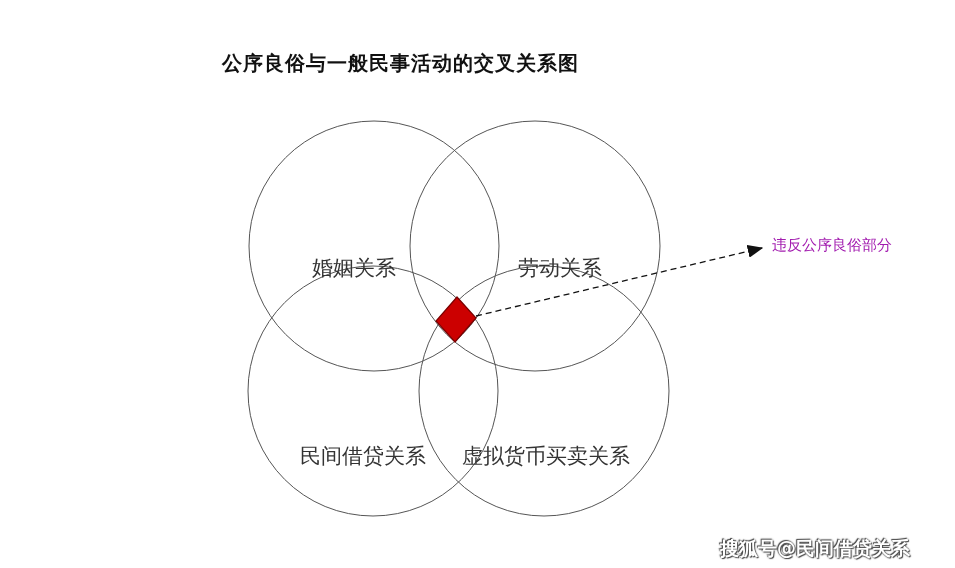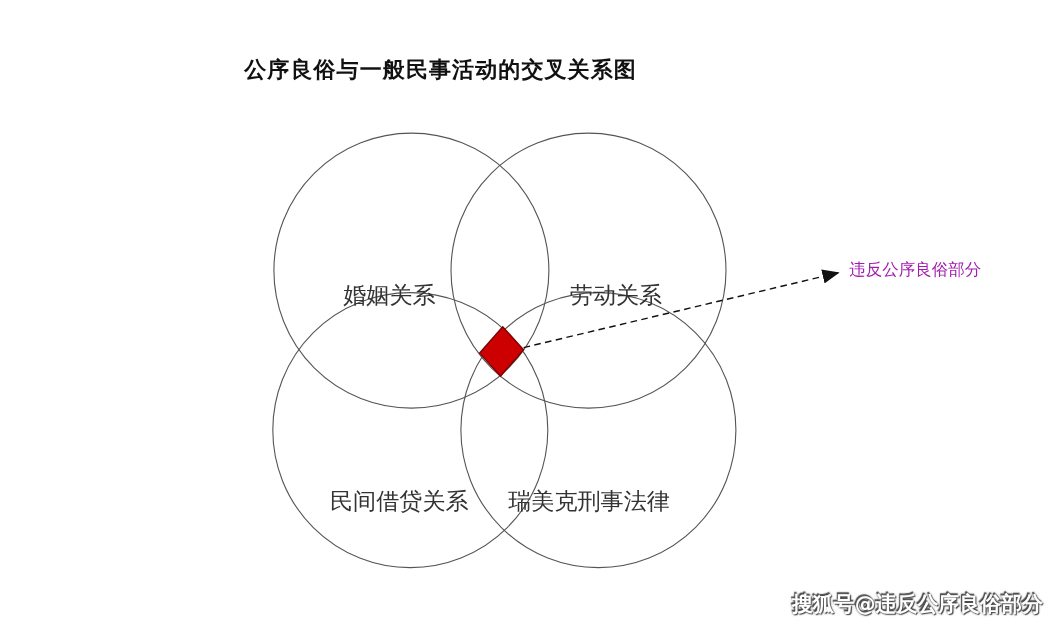--- a/index.html
+++ b/index.html
@@ -29,17 +29,17 @@
   <circle cx="535" cy="246" r="125" fill="none" stroke="#555" stroke-width="1"></circle>
   <circle cx="373" cy="391" r="125" fill="none" stroke="#555" stroke-width="1"></circle>
   <circle cx="544" cy="391" r="125" fill="none" stroke="#555" stroke-width="1"></circle>
   <polygon points="457,297 476,318 455,342 436,321" fill="#cc0000" stroke="#7a0000" stroke-width="1.2"></polygon>
   <line x1="476" y1="316" x2="762" y2="248" stroke="#111" stroke-width="1.3" stroke-dasharray="6,4" marker-end="url(#arrowhead)"></line>
 </svg>
 
 <div class="label" style="left:312px; top:218px;">婚姻关系</div>
 <div class="label" style="left:518px; top:218px;">劳动关系</div>
 <div class="label" style="left:300px; top:406px;">民间借贷关系</div>
-<div class="label" style="left:462px; top:406px;">瑞美克刑事法律</div>
+<div class="label" style="left:462px; top:406px;">虚拟货币买卖关系</div>
 
 <div class="callout">违反公序良俗部分</div>
 
-<div class="watermark">搜狐号@违反公序良俗部分</div>
+<div class="watermark">搜狐号@民间借贷关系</div>
 
 </body></html>

